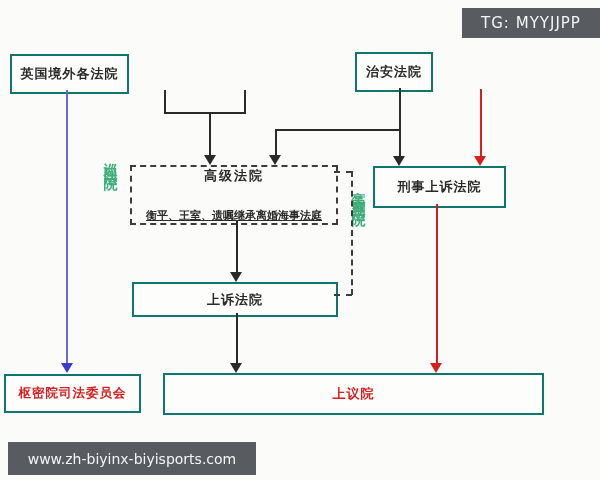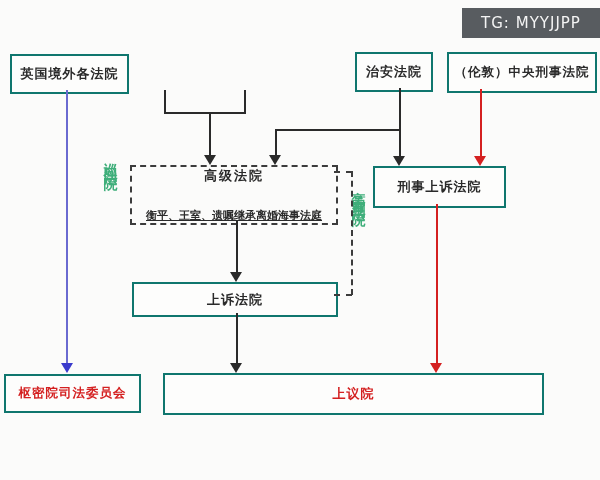--- a/index.html
+++ b/index.html
@@ -57,24 +57,24 @@
   #n-lords{left:163px; top:373px; width:377px; height:38px;}
   #v-circuit{left:104px; top:152px; height:96px;}
   #v-supreme{left:352px; top:180px; height:140px;}
 </style>
 </head>
 <body>
 
 <div id="stage">
 
   <div class="wm" id="wm-top">TG: MYYJJPP</div>
+  <div class="wm" id="wm-bottom">www.zh-biyinx-biyisports.com</div>
 
   <div class="box" id="n-overseas">英国境外各法院</div>
   <div class="box" id="n-magistrates">治安法院</div>
-  <div class="box" id="n-central">（伦敦）中央刑事法院</div>
 
   <div class="dashedbox" id="n-high">
     <div class="t1">高级法院</div>
     <div class="t2">衡平、王室、遗嘱继承离婚海事法庭</div>
   </div>
   <div class="box" id="n-crimappeal">刑事上诉法院</div>
   <div class="box" id="n-appeal">上诉法院</div>
 
   <div class="box redtext" id="n-privy">枢密院司法委员会</div>
   <div class="box redtext" id="n-lords">上议院</div>

